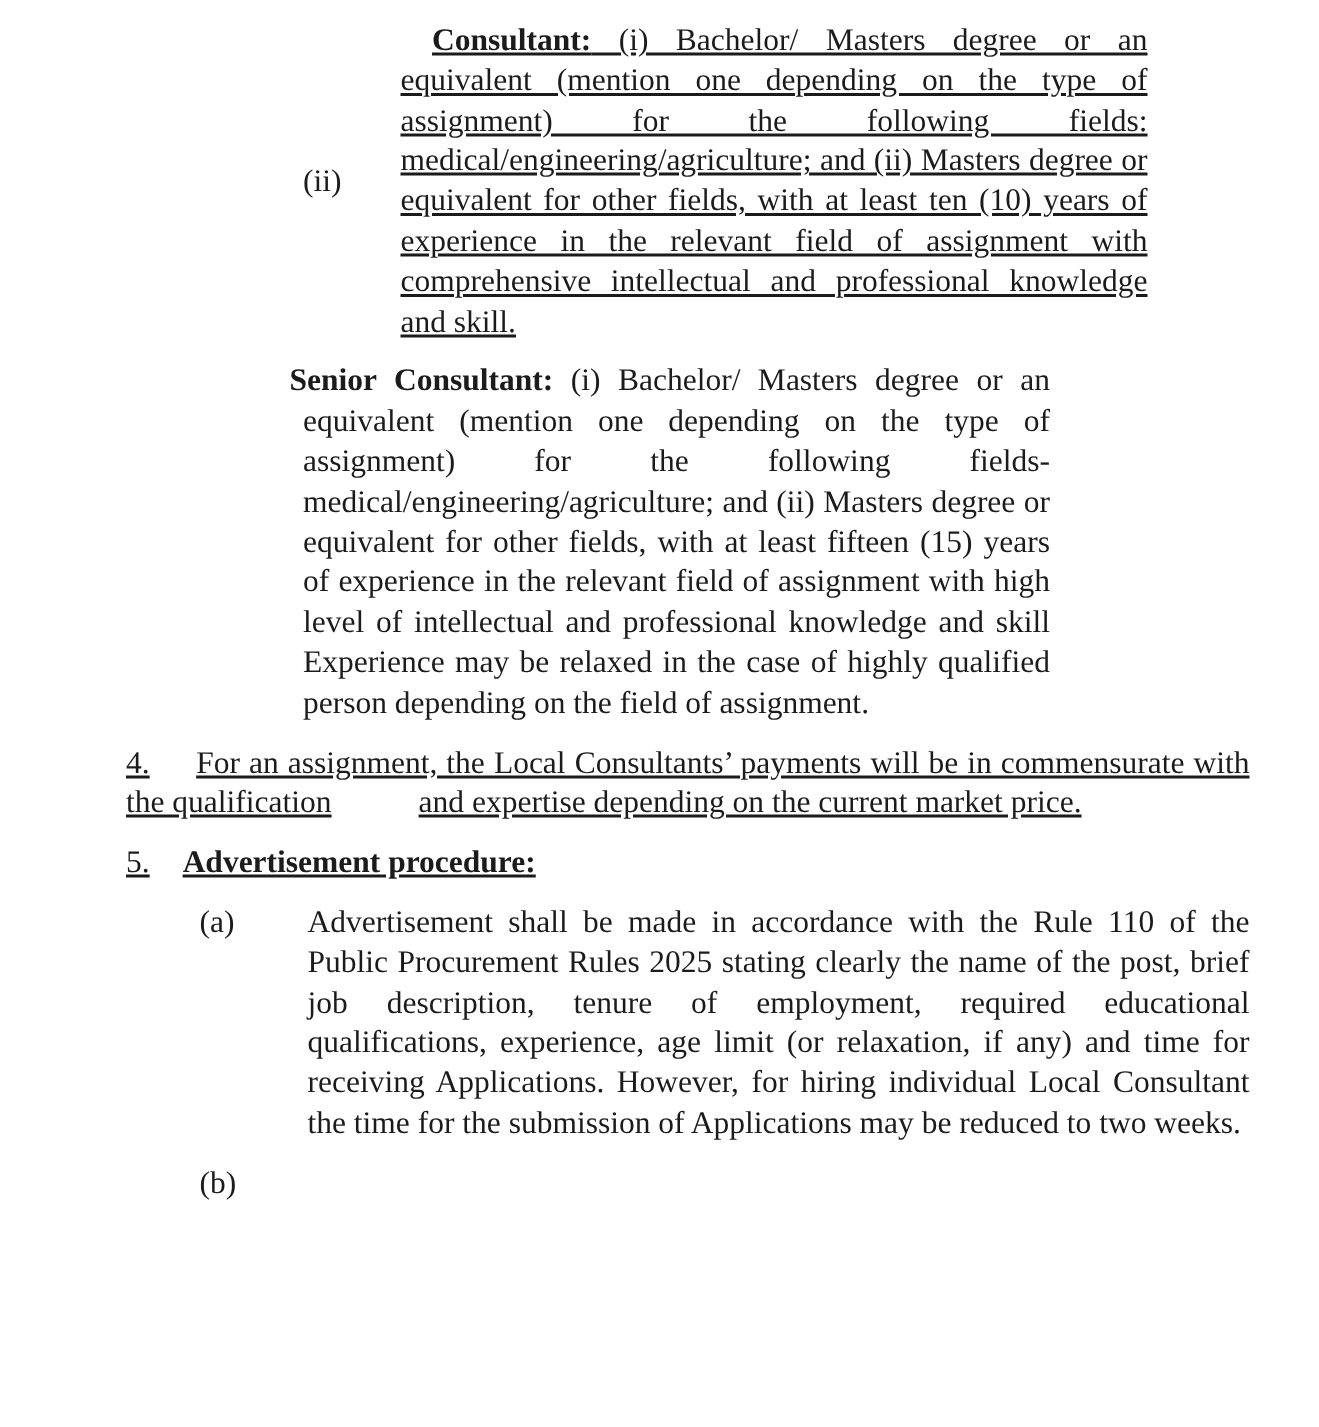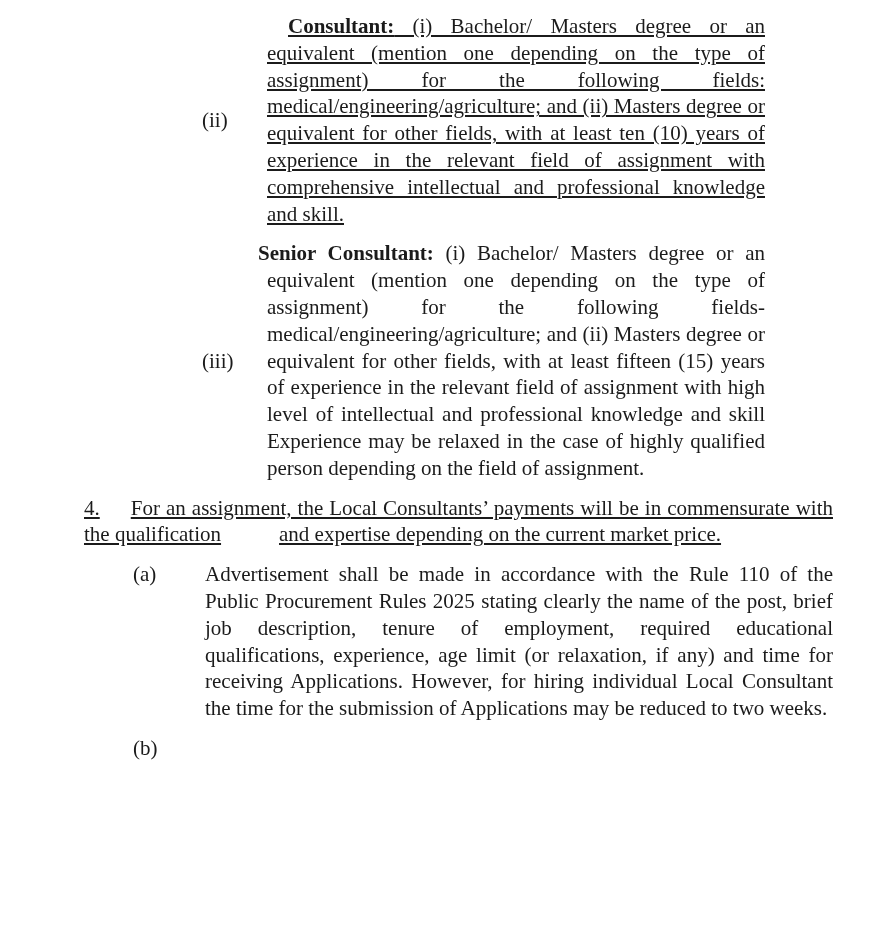--- a/index.html
+++ b/index.html
@@ -73,26 +73,26 @@
 <body>
 
 <div class="page">
 
   <div class="clause clause-ii">
     <div class="clabel">(ii)</div>
     <div class="cbody"><b>Consultant:</b><span> (i) Bachelor/ Masters degree or an equivalent (mention one depending on the type of assignment) for the following fields: medical/engineering/agriculture; and (ii) Masters degree or equivalent for other fields, with at least ten (10) years of experience in the relevant field of assignment with comprehensive intellectual and professional knowledge and skill.</span></div>
   </div>
 
   <div class="clause clause-iii">
-    <div class="clabel">(iii)</div>
     <div class="cbody"><b>Senior Consultant:</b><span> (i) Bachelor/ Masters degree or an equivalent (mention one depending on the type of assignment) for the following fields-medical/engineering/agriculture; and (ii) Masters degree or equivalent for other fields, with at least fifteen (15) years of experience in the relevant field of assignment with high level of intellectual and professional knowledge and skill Experience may be relaxed in the case of highly qualified person depending on the field of assignment.</span></div>
   </div>
 
   <p class="para"><span>4.</span><span class="tab tab-after-num4"></span><span>For an assignment, the Local Consultants’ payments will be in commensurate with the qualification</span><span class="tab tab-midgap"></span><span>and expertise depending on the current market price.</span></p>
 
+  <p class="para"><span>5.</span><span class="tab tab-after-num5"></span><b>Advertisement procedure:</b></p>
 
   <div class="advitem">
     <div class="alabel">(a)</div>
     <div class="abody">Advertisement shall be made in accordance with the Rule 110 of the Public Procurement Rules 2025 stating clearly the name of the post, brief job description, tenure of employment, required educational qualifications, experience, age limit (or relaxation, if any) and time for receiving Applications. However, for hiring individual Local Consultant the time for the submission of Applications may be reduced to two weeks.</div>
   </div>
 
   <div class="advitem">
     <div class="alabel">(b)</div>
   </div>
 

